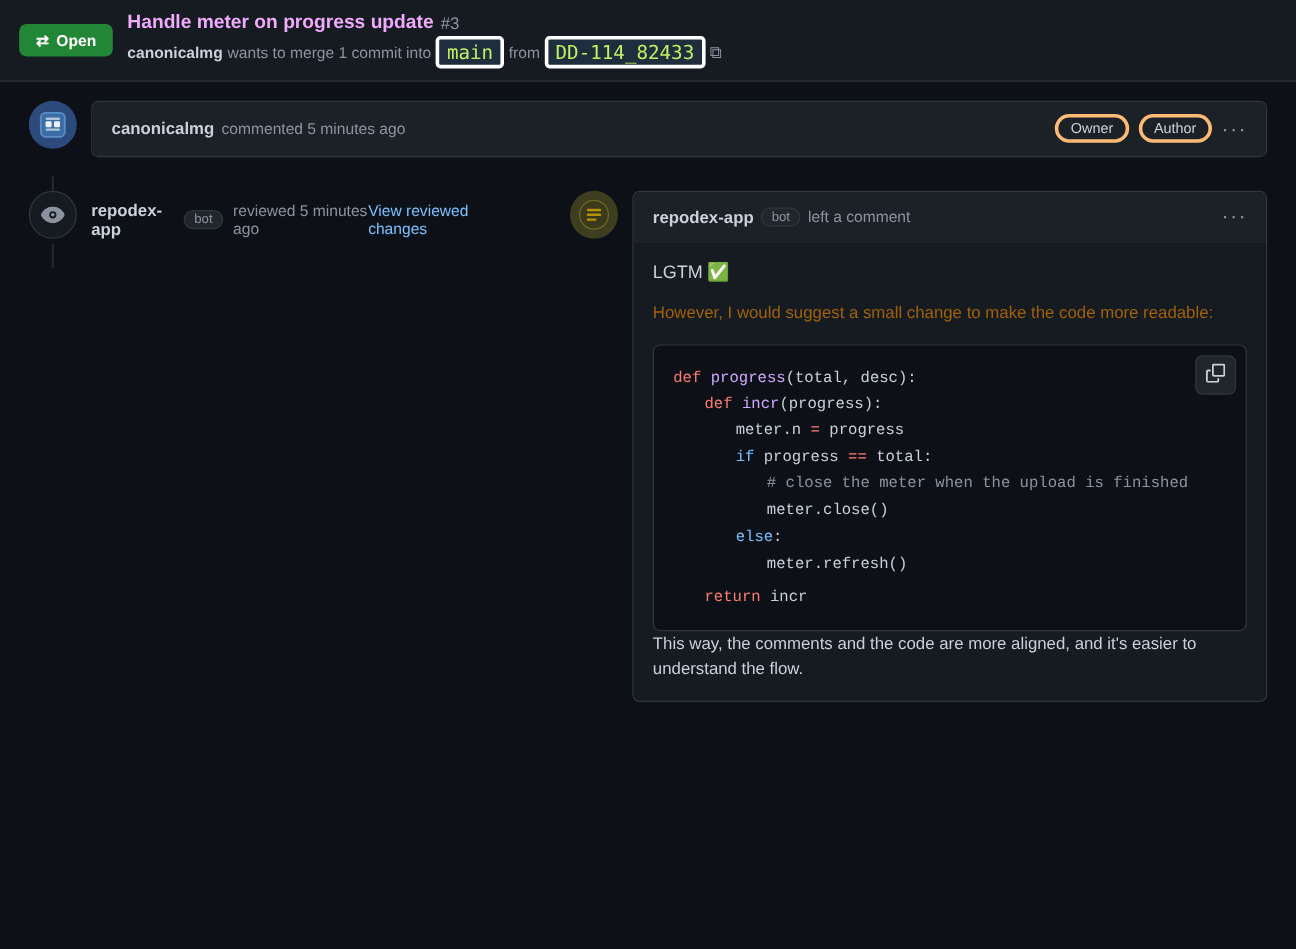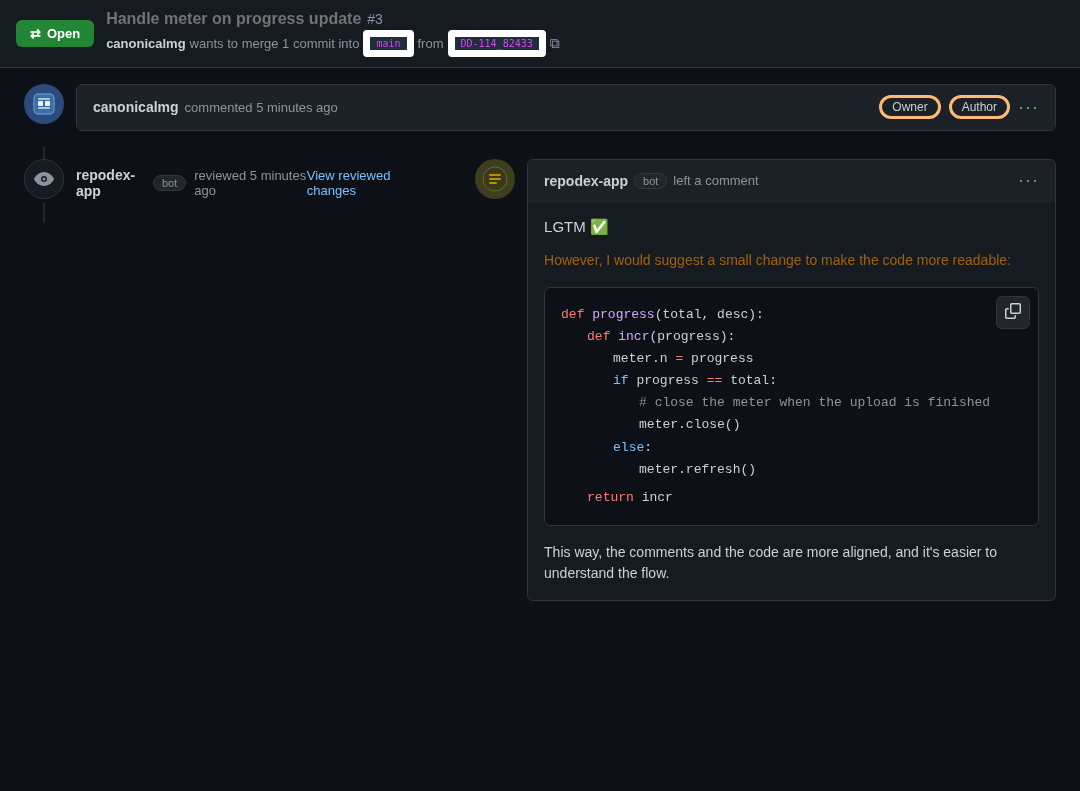--- a/index.html
+++ b/index.html
@@ -28,42 +28,42 @@
       border-radius: 6px;
       padding: 6px 14px;
       font-size: 13px;
       font-weight: 600;
       display: flex;
       align-items: center;
       gap: 6px;
       cursor: pointer;
     }
     .pr-title {
-      color: #737373;
+      color: #f0abfc;
       font-size: 16px;
       font-weight: 600;
     }
     .pr-number {
       color: #8b949e;
       font-weight: 400;
     }
     .pr-meta {
       color: #8b949e;
       font-size: 13px;
       display: flex;
       align-items: center;
       gap: 4px;
     }
     .branch-tag {
       background-color: #1f2d3d;
-      color: #d946ef;
-      border: 7px solid #ffffff;
+      color: #bef264;
+      border: 3px solid #ffffff;
       border-radius: 4px;
       padding: 1px 6px;
-      font-size: 10px;
+      font-size: 16px;
       font-family: monospace;
     }
     .copy-icon {
       color: #8b949e;
       cursor: pointer;
       font-size: 14px;
     }
 
     
     .content {
@@ -291,21 +291,20 @@
     .kw-blue { color: #79c0ff; }
     .fn-name { color: #d2a8ff; }
     .comment-gray { color: #8b949e; }
     .normal { color: #c9d1d9; }
     .op-eq { color: #ff7b72; }
 
     .bottom-text {
       color: #c9d1d9;
       font-size: 14px;
       line-height: 1.5;
-      margin-top: 16px;
     }
   </style>
 </head>
 <body>
 
 <div class="top-bar">
   <button class="open-btn">
     <span>⇄</span>
     <span>Open</span>
   </button>

